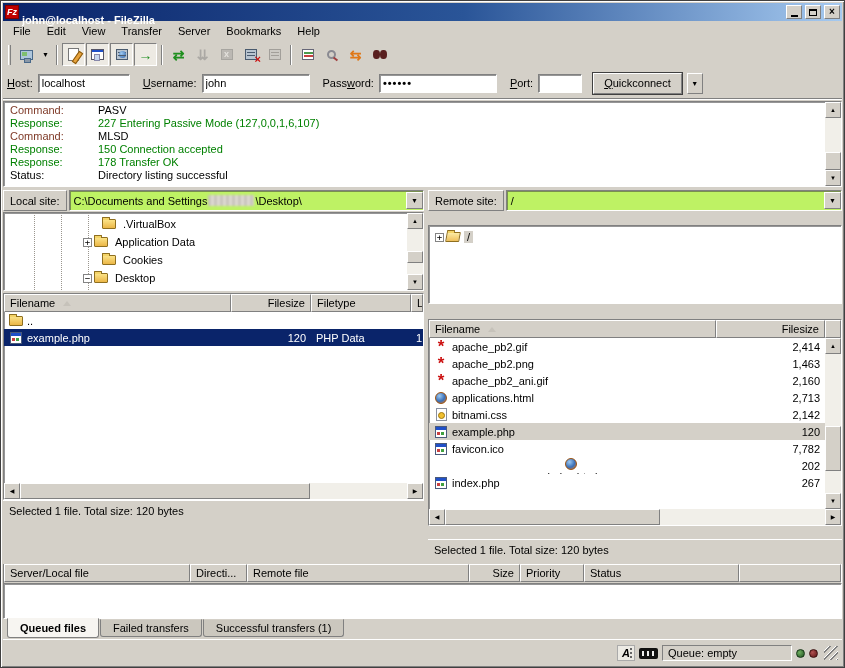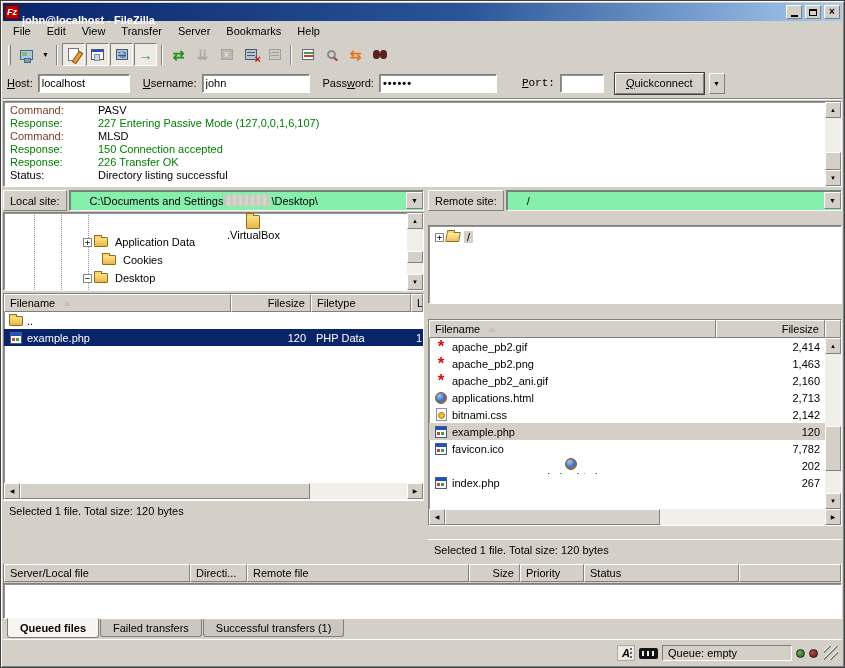--- a/index.html
+++ b/index.html
@@ -97,23 +97,23 @@
   .hsb .sbtn.rt{margin-left:auto;}
 
   
   .panes{flex:0 0 330px;display:flex;margin-top:3px;}
   .pane{display:flex;flex-direction:column;}
   .pane.left{width:421px;flex:0 0 421px;}
   .pane.right{flex:1;margin-left:4px;gap:13px;}
   .site-row{height:21px;flex:0 0 21px;display:flex;align-items:center;gap:2px;}
   .site-label{height:21px;display:flex;align-items:center;padding:0 6px;background:#D4D0C8;
               border:1px solid;border-color:#FFF #808080 #808080 #FFF;}
-  .combo{flex:1;height:21px;display:flex;align-items:center;background:#86efac;
+  .combo{flex:1;height:21px;display:flex;align-items:center;background:#bef264;
          border:1px solid;border-color:#808080 #FFF #FFF #808080;box-shadow:inset 1px 1px 0 rgba(64,64,64,.55);
-         padding-left:20px;white-space:nowrap;overflow:hidden;}
+         padding-left:4px;white-space:nowrap;overflow:hidden;}
   .combo-dd{width:17px;height:17px;margin-left:auto;background:#D4D0C8;display:flex;align-items:center;justify-content:center;
             font-size:7px;border:1px solid;border-color:#FFF #808080 #808080 #FFF;flex:0 0 17px;}
   .redacted{display:inline-block;width:46px;height:11px;margin:0 1px;vertical-align:-2px;
             background:repeating-linear-gradient(90deg,#C8C4BC 0 3px,#DEDAD2 3px 6px);filter:blur(1px);}
 
   .treebox{flex:0 0 79px;height:79px;margin-top:1px;background:#FFF;display:flex;
            border:1px solid;border-color:#808080 #FFF #FFF #808080;box-shadow:inset 1px 1px 0 rgba(64,64,64,.55);}
   .treebody{flex:1;position:relative;overflow:hidden;padding-top:2px;}
   .guide{position:absolute;top:0;bottom:0;width:0;border-left:1px dotted #9A968E;}
   .tree-row{height:18px;display:flex;align-items:center;position:relative;}
@@ -268,21 +268,21 @@
       </span>
   </div>
 
   <div class="qc">
     <label><span></span><span class="key">H</span><span>ost:</span></label>
     <input style="width: 92px;" value="localhost">
     <label style="margin-left:8px;"><span></span><span class="key">U</span><span>sername:</span></label>
     <input style="width: 108px;" value="john">
     <label style="margin-left:8px;"><span>Pass</span><span class="key">w</span><span>ord:</span></label>
     <input style="width: 118px; font-weight: bold; letter-spacing: 1px;" value="••••••">
-    <label style="margin-left:20px;font-family:Liberation Mono, monospace;"><span></span><span class="key">P</span><span>ort:</span></label>
+    <label style="margin-left:8px;"><span></span><span class="key">P</span><span>ort:</span></label>
     <input style="width: 44px;" value="">
     <span class="qc-btn">
         <span></span>
         <span class="key">Q</span>
         <span>uickconnect</span>
       </span>
     <span class="qc-dd">
         <span>▼</span>
       </span>
   </div>
@@ -300,21 +300,21 @@
       <div class="log-line">
           <span class="log-label t-command">Command:</span>
           <span>MLSD</span>
         </div>
       <div class="log-line">
           <span class="log-label t-response">Response:</span>
           <span class="t-response">150 Connection accepted</span>
         </div>
       <div class="log-line">
           <span class="log-label t-response">Response:</span>
-          <span class="t-response">226 Transfer OK</span>
+          <span class="t-response">178 Transfer OK</span>
         </div>
       <div class="log-line">
           <span class="log-label t-status">Status:</span>
           <span>Directory listing successful</span>
         </div>
     </div>
     <div class="vsb">
       <span class="sbtn">▲</span>
       <span class="sthumb" style="left:0;right:0;bottom:16px;height:18px;"></span>
       <span class="sbtn dn">▼</span>
@@ -333,21 +333,21 @@
           <span class="combo-dd">
               <span>▼</span>
             </span>
         </span>
       </div>
       <div class="treebox">
         <div class="treebody">
           <span class="guide" style="left:30px;"></span>
           <span class="guide" style="left:57px;"></span>
           <span class="guide" style="left:84px;"></span>
-          <div class="tree-row" style="padding-left:96px;flex-direction:column;">
+          <div class="tree-row" style="padding-left:96px;">
             <span class="folder"></span>
             <span class="tree-label">.VirtualBox</span>
           </div>
           <div class="tree-row" style="padding-left:79px;">
             <span class="expander">+</span>
             <span class="folder"></span>
             <span class="tree-label">Application Data</span>
           </div>
           <div class="tree-row" style="padding-left:96px;">
             <span class="folder"></span>

